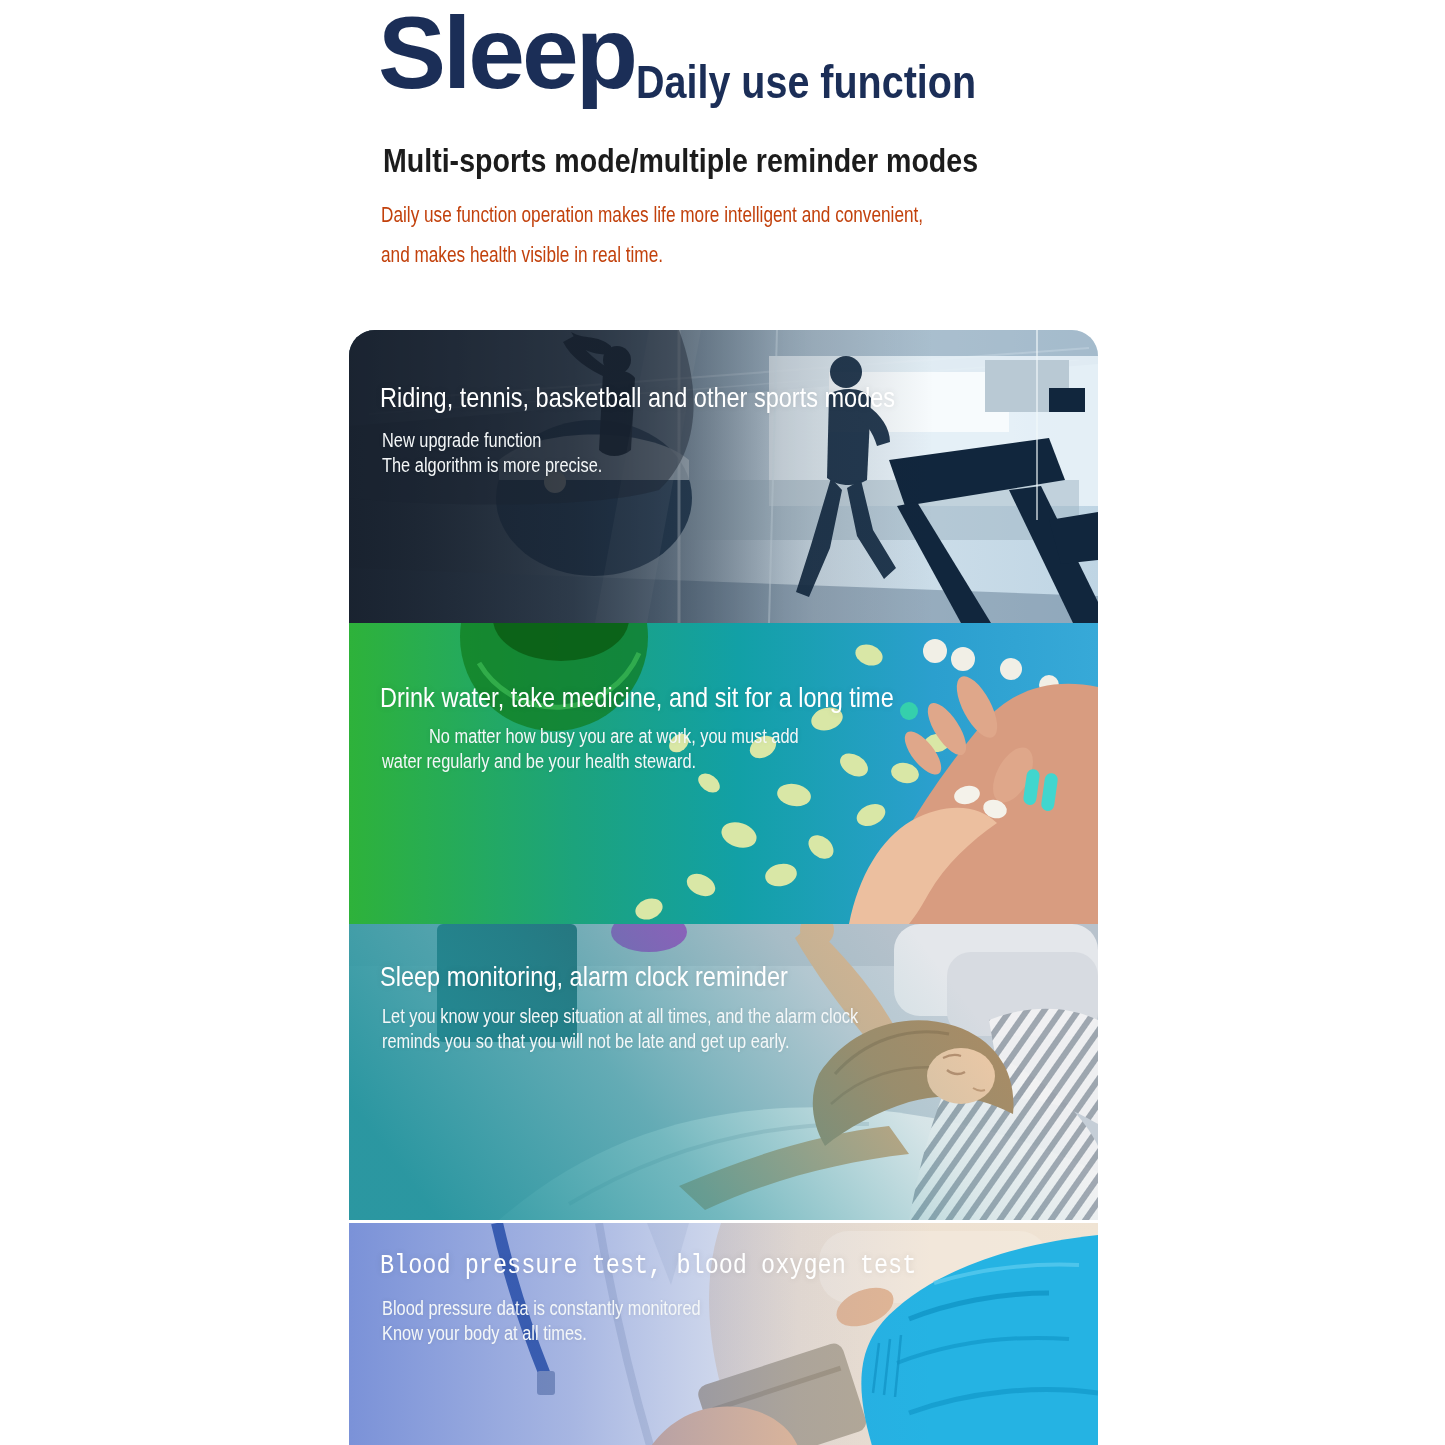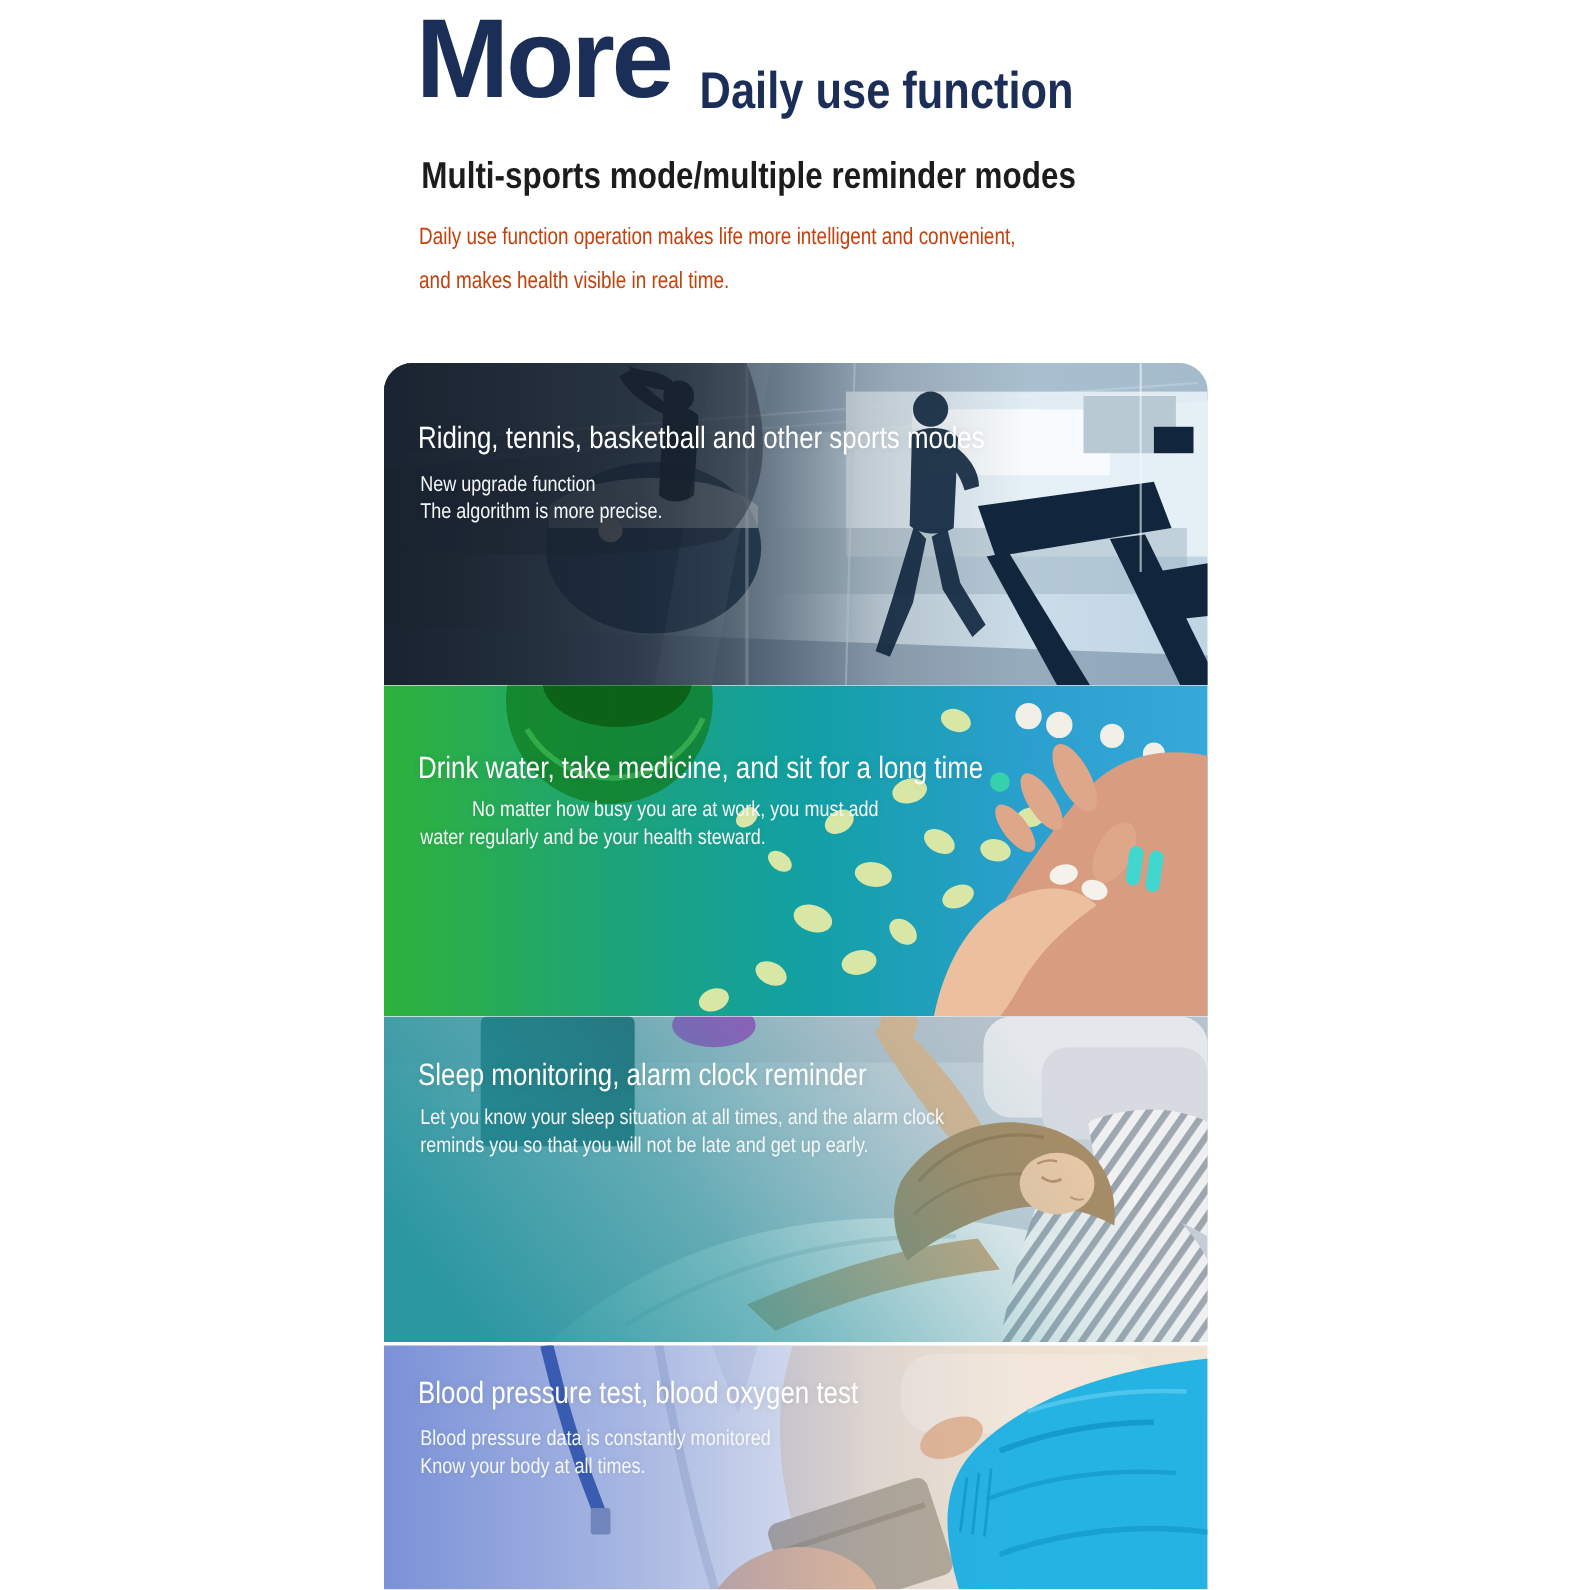--- a/index.html
+++ b/index.html
@@ -64,30 +64,30 @@
   }
   .p1 .panel-title{top:52px;}
   .p1 .panel-line.b1{top:98px;}
   .p1 .panel-line.b2{top:123px;}
   .p2 .panel-title{top:59px;}
   .p2 .panel-line.b1{top:101px;margin-left:47px;}
   .p2 .panel-line.b2{top:126px;}
   .p3 .panel-title{top:37px;}
   .p3 .panel-line.b1{top:80px;}
   .p3 .panel-line.b2{top:105px;}
-  .p4 .panel-title{top:27px;}
+  .p4 .panel-title{top:27px;font-family:Liberation Mono, monospace;}
   .p4 .panel-line.b1{top:73px;text-align:center;}
   .p4 .panel-line.b2{top:98px;}
 </style>
 </head>
 <body>
 
 <div class="page">
 
-  <div class="more-title">More</div>
+  <div class="more-title">Sleep</div>
   <div class="more-sub">
     <span class="cx">Daily use function</span>
   </div>
 
   <div class="intro-heading">
     <span class="cx">Multi-sports mode/multiple reminder modes</span>
   </div>
   <div class="intro-line l1">
     <span class="cx80">Daily use function operation makes life more intelligent and convenient,</span>
   </div>

